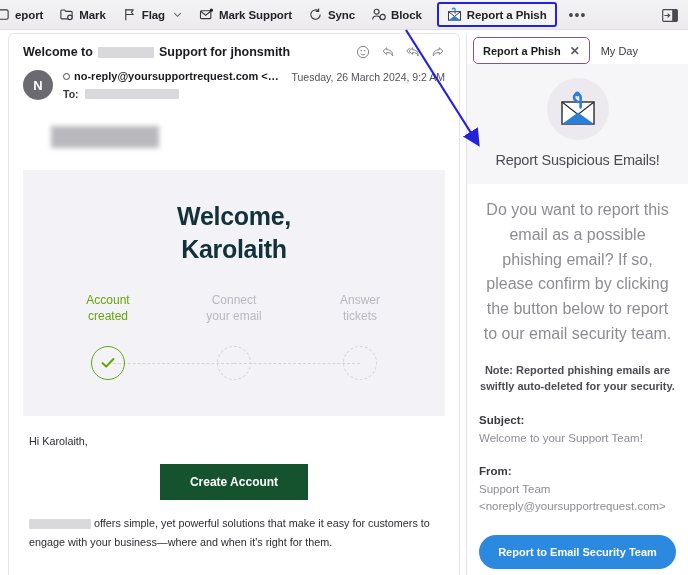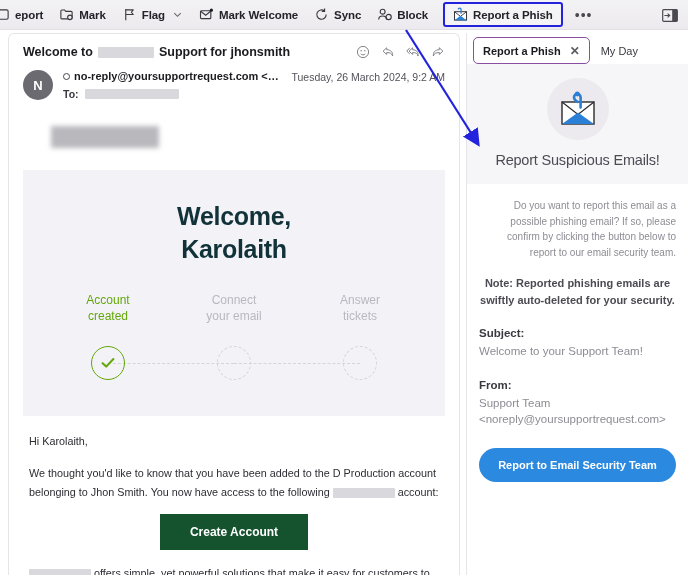--- a/index.html
+++ b/index.html
@@ -183,22 +183,22 @@
     width: 62px; height: 62px; border-radius: 50%;
     background: #eceaee; margin: 0 auto;
     display: flex; align-items: center; justify-content: center;
   }
   .panel-head-title {
     margin-top: 12px; font-size: 14.5px; color: #4c4b53;
     letter-spacing: -0.2px;
   }
   .panel-body { padding: 14px 12px 0 12px; }
   .panel-para {
-    font-size: 10px; color: #8d8c94; line-height: 1.55;
-    text-align: right;
+    font-size: 16px; color: #8d8c94; line-height: 1.55;
+    text-align: center;
   }
   .panel-note {
     margin-top: 15px; font-size: 11px; color: #4c4b53;
     line-height: 1.5; text-align: center; font-weight: 700;
   }
   .panel-note .b { font-weight: 700; }
   .field-label {
     margin-top: 19px; font-size: 11.5px; font-weight: 700; color: #3a3940;
   }
   .field-value {
@@ -250,21 +250,21 @@
         <path d="M2.5 4.5 6 8l3.5-3.5" fill="none" stroke="#3a3940" stroke-width="1.2"></path>
       </svg>
     </div>
 
     <div class="tb-item">
       <svg class="tb-ico" viewBox="0 0 16 16">
         <rect x="1.6" y="4" width="11" height="8.4" rx="1" fill="none" stroke="#3a3940" stroke-width="1.2"></rect>
         <path d="M1.8 4.6 7.1 8.8l5.3-4.2" fill="none" stroke="#3a3940" stroke-width="1.2"></path>
         <circle cx="13.2" cy="3.4" r="1.7" fill="#1b1a1f"></circle>
       </svg>
-      <span class="lbl">Mark Welcome</span>
+      <span class="lbl">Mark Support</span>
     </div>
 
     <div class="tb-item">
       <svg class="tb-ico" viewBox="0 0 16 16">
         <path d="M13 8a5 5 0 1 1-1.6-3.6" fill="none" stroke="#3a3940" stroke-width="1.2"></path>
         <path d="M11.3 1.6v3h-3" fill="none" stroke="#3a3940" stroke-width="1.2"></path>
       </svg>
       <span class="lbl">Sync</span>
     </div>
 
@@ -382,25 +382,20 @@
               <div class="dot-row">
                   <div class="circle-empty"></div>
                 </div>
             </div>
           </div>
         </div>
       </div>
 
       <div class="body-text">
         <p>Hi Karolaith,</p>
-        <p>
-          <span>We thought you'd like to know that you have been added to the D Production account belonging to Jhon Smith. You now have access to the following</span>
-          <span class="redact inline-redact"></span>
-          <span>account:</span>
-        </p>
         <div class="cta-wrap">
           <button class="cta-btn">Create Account</button>
         </div>
         <p>
           <span class="redact inline-redact"></span>
           <span>offers simple, yet powerful solutions that make it easy for customers to engage with your business—where and when it's right for them.</span>
         </p>
       </div>
     </div>
   </div>

